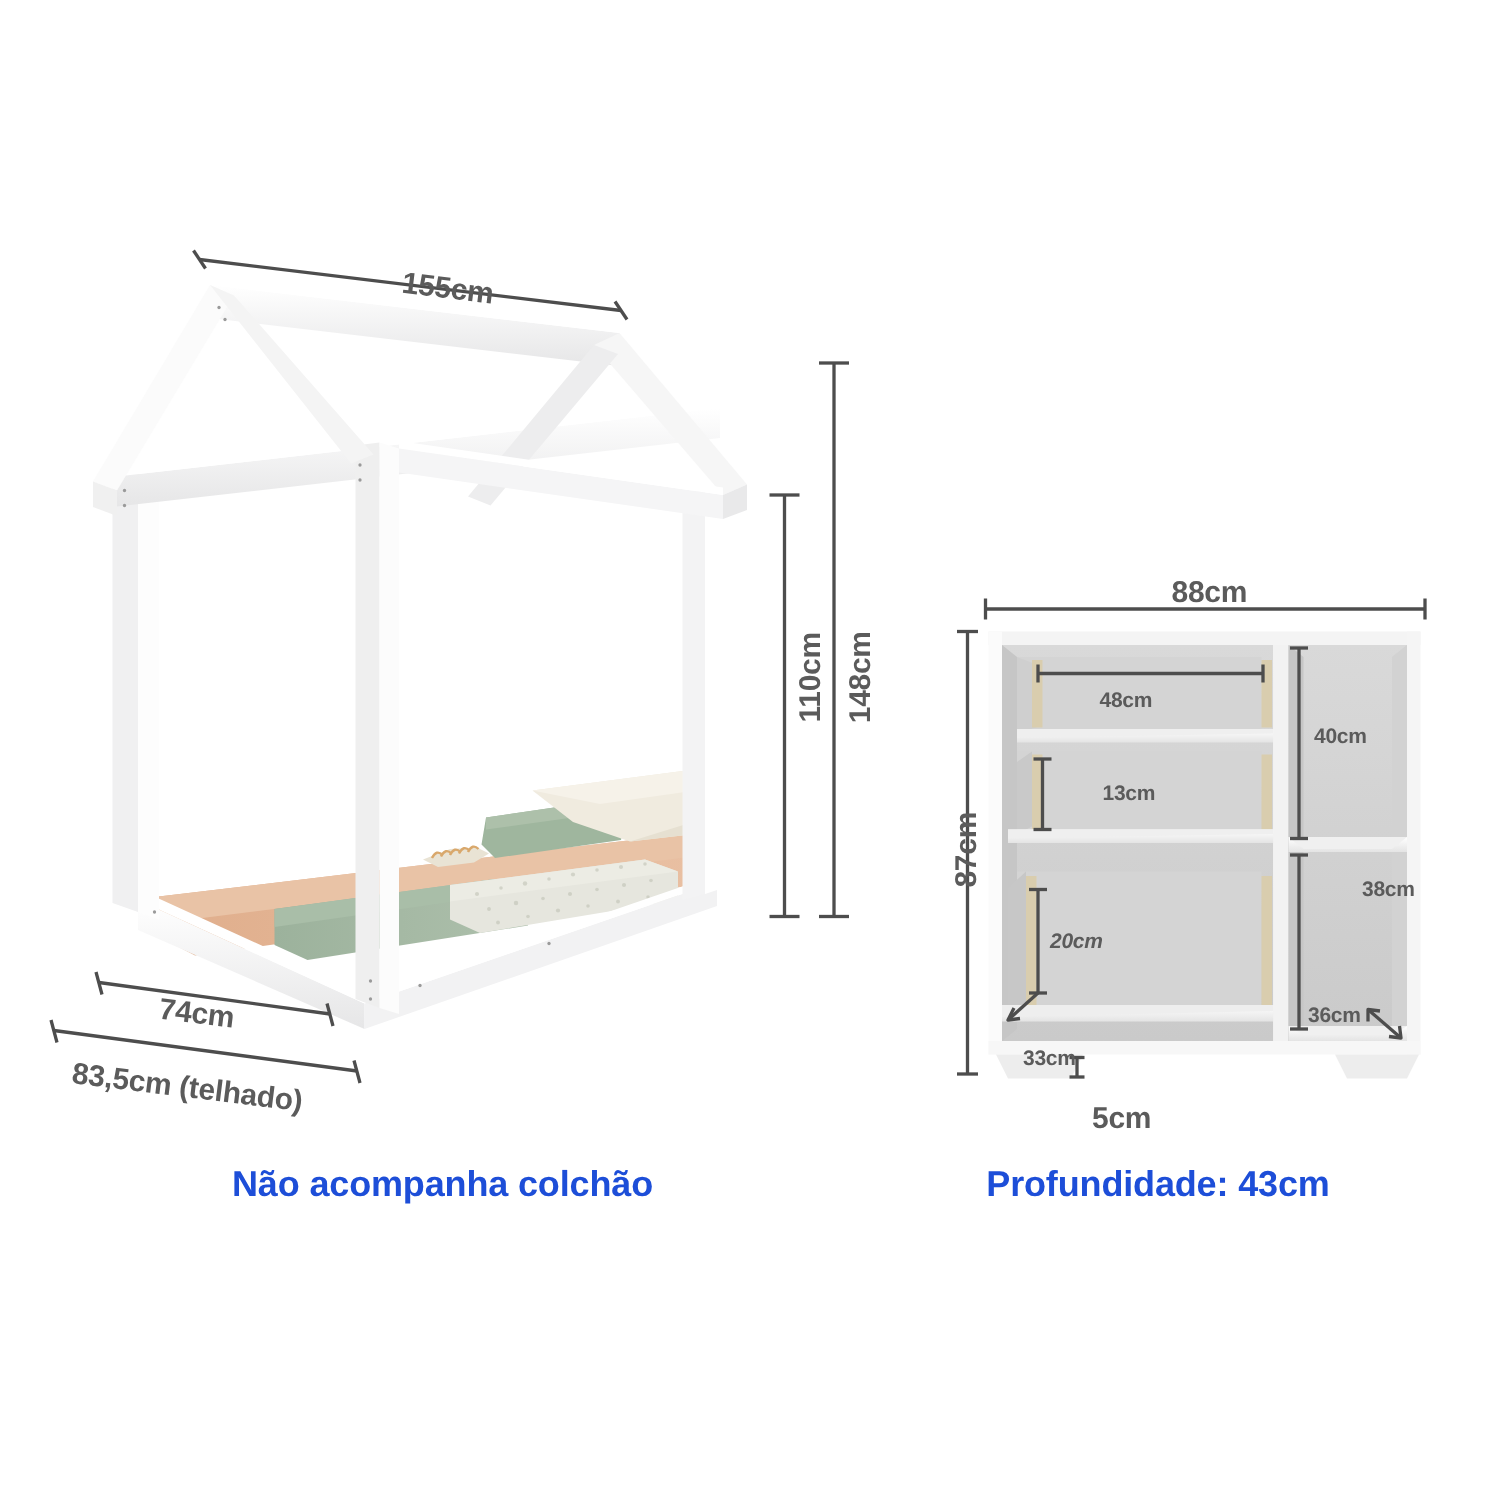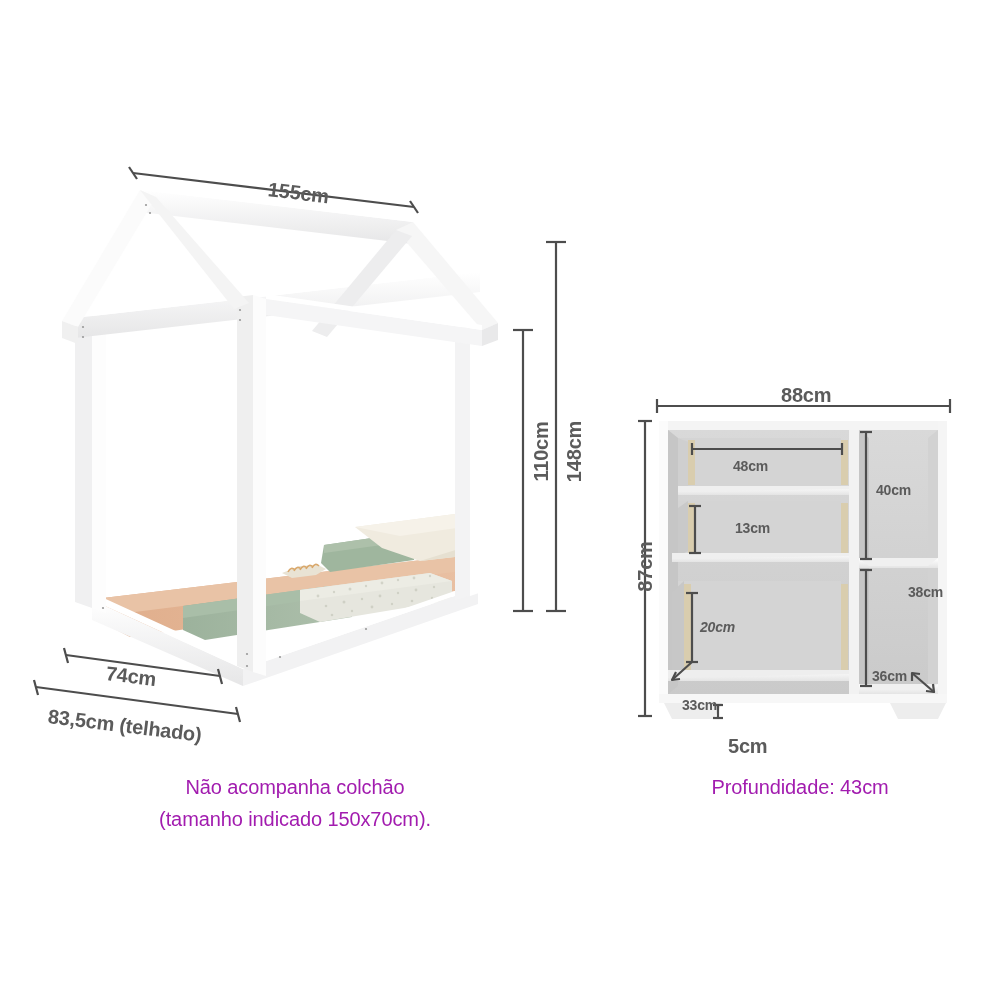--- a/index.html
+++ b/index.html
@@ -17,23 +17,23 @@
     font-weight:700;
     color:#5b5b5b;
     white-space:nowrap;
     letter-spacing:-0.2px;
   }
   .dim.big{font-size:20px;}
   .dim.med{font-size:14px;}
 
   .caption{
     position:absolute;
-    font-weight:400;
-    font-size:20px;
-    color:#a21caf;
+    font-weight:700;
+    font-size:24px;
+    color:#1d4ed8;
     text-align:center;
     white-space:nowrap;
     letter-spacing:-0.1px;
   }
 
   
   svg.layer{position:absolute;left:0;top:0;width:1000px;height:1000px;overflow:visible;}
 </style>
 </head>
 <body>
@@ -195,21 +195,20 @@
 
   <div class="dim big" style="left:511px;top:440px;transform:rotate(-90deg);transform-origin:center center;">110cm</div>
 
   <div class="dim big" style="left:544px;top:440px;transform:rotate(-90deg);transform-origin:center center;">148cm</div>
 
   <div class="dim big" style="left:106px;top:662px;transform:rotate(7deg);transform-origin:left center;">74cm</div>
 
   <div class="dim big" style="left:48px;top:705px;transform:rotate(7deg);transform-origin:left center;">83,5cm (telhado)</div>
 
   <div class="caption" style="left:0;top:776px;width:590px;">Não acompanha colchão</div>
-  <div class="caption" style="left:0;top:808px;width:590px;">(tamanho indicado 150x70cm).</div>
 
   <svg class="layer" viewBox="0 0 1000 1000">
     <defs>
       <linearGradient id="cabBack" x1="0" y1="0" x2="0" y2="1">
         <stop offset="0" stop-color="#d9d9d9"></stop>
         <stop offset="1" stop-color="#cacaca"></stop>
       </linearGradient>
       <linearGradient id="cabShelf" x1="0" y1="0" x2="0" y2="1">
         <stop offset="0" stop-color="#ffffff"></stop>
         <stop offset="1" stop-color="#e4e4e4"></stop>
@@ -338,15 +337,15 @@
   <div class="dim med" style="left:682px;top:672px;margin-top:25px;">33cm</div>
 
   <div class="dim med" style="left:876px;top:482px;text-align:right;">40cm</div>
 
   <div class="dim med" style="left:876px;top:584px;margin-left:32px;">38cm</div>
 
   <div class="dim med" style="left:872px;top:668px;">36cm</div>
 
   <div class="dim big" style="left:728px;top:735px;">5cm</div>
 
-  <div class="caption" style="left:600px;top:776px;width:400px;text-align:center;">Profundidade: 43cm</div>
+  <div class="caption" style="left:572px;top:776px;width:400px;text-align:center;">Profundidade: 43cm</div>
 
 </div>
 
 </body></html>

